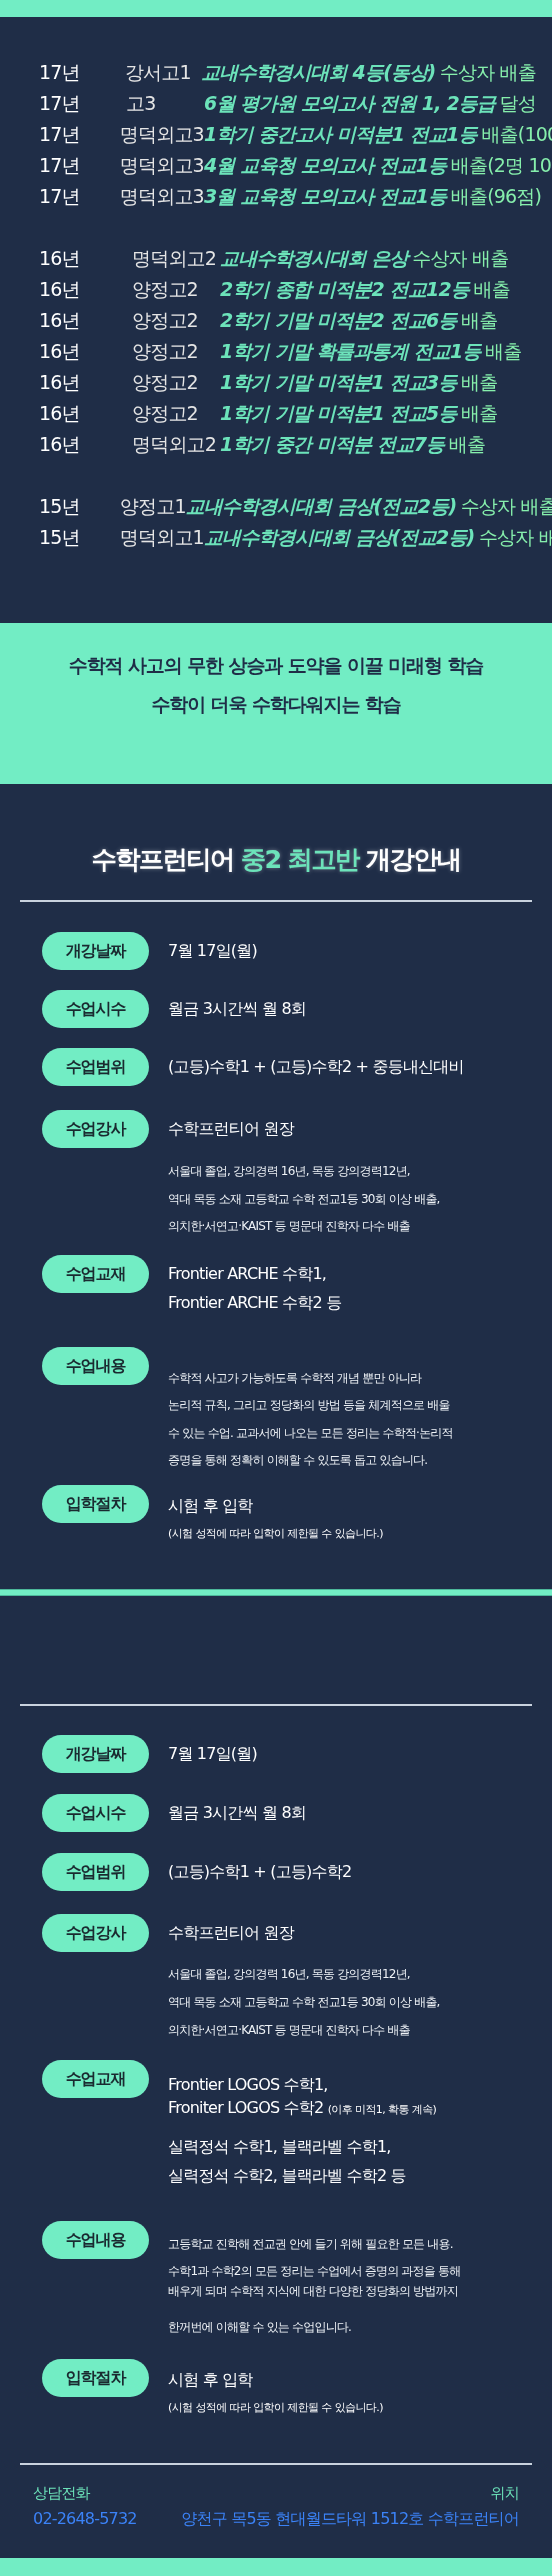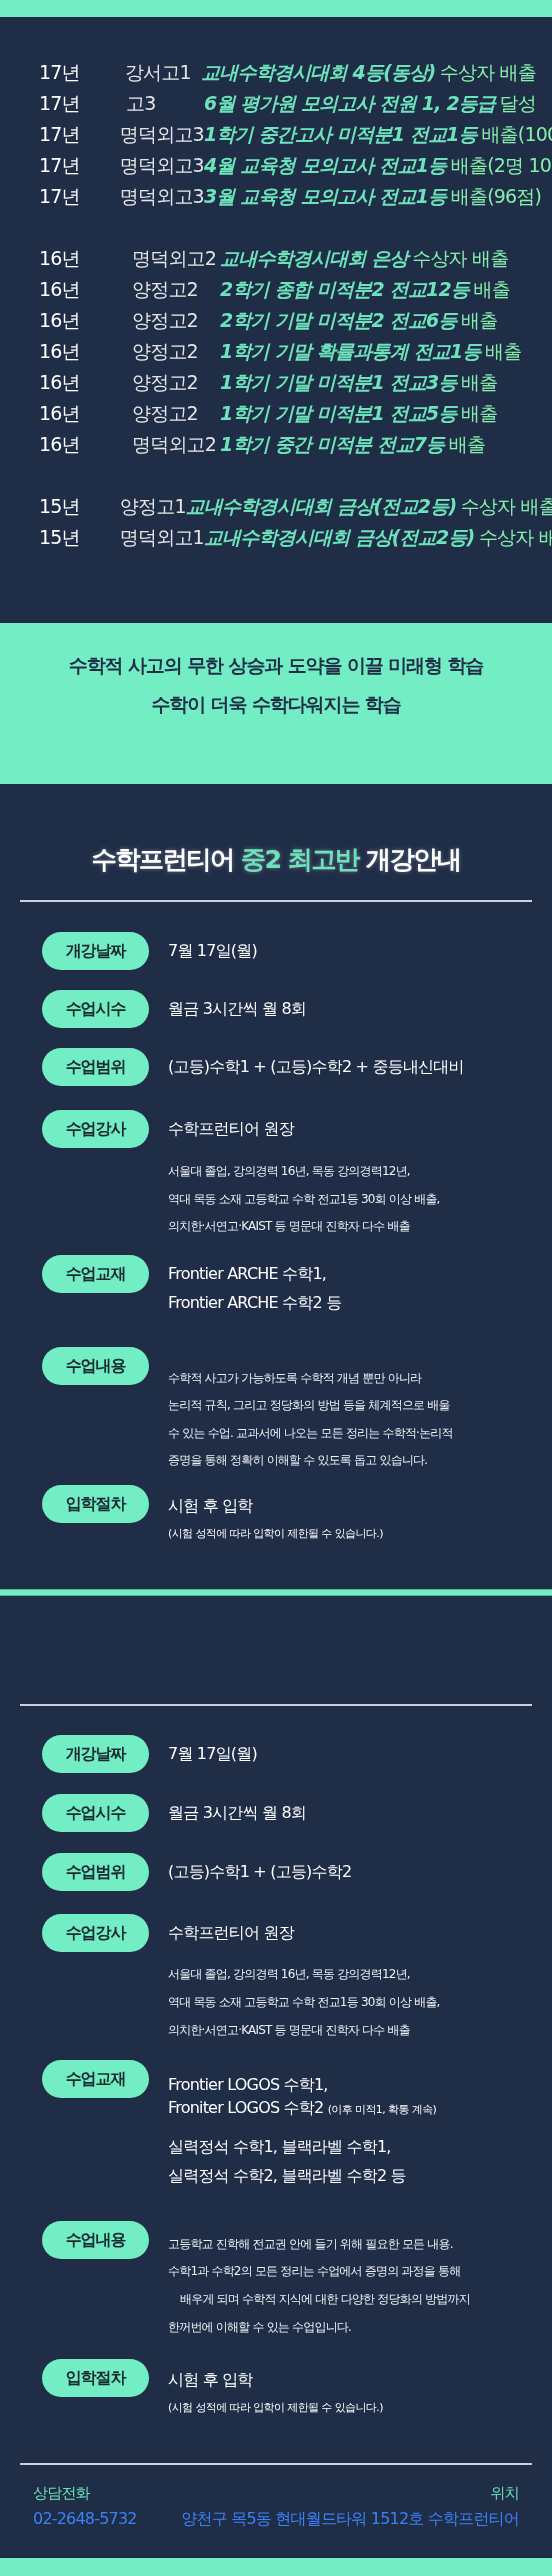--- a/index.html
+++ b/index.html
@@ -218,21 +218,21 @@
       <span>Froniter LOGOS 수학2</span>
       <span class="val-note">(이후 미적1, 확통 계속)</span>
     </div>
     <div class="val val-main" style="top:73px;">실력정석 수학1, 블랙라벨 수학1,</div>
     <div class="val val-main" style="top:102px;">실력정석 수학2, 블랙라벨 수학2 등</div>
   </div>
   <div class="item" style="top:2221px;">
     <div class="pill">수업내용</div>
     <div class="val val-small" style="top:8.8px;">고등학교 진학해 전교권 안에 들기 위해 필요한 모든 내용.</div>
     <div class="val val-small" style="top:36px;">수학1과 수학2의 모든 정리는 수업에서 증명의 과정을 통해</div>
-    <div class="val val-small" style="top:64px;margin-left:12px;">배우게 되며 수학적 지식에 대한 다양한 정당화의 방법까지</div>
+    <div class="val val-small" style="top:56px;">배우게 되며 수학적 지식에 대한 다양한 정당화의 방법까지</div>
     <div class="val val-small" style="top:92px;">한꺼번에 이해할 수 있는 수업입니다.</div>
   </div>
   <div class="item" style="top:2359px;">
     <div class="pill">입학절차</div>
     <div class="val val-main" style="top:6.6px;">시험 후 입학</div>
     <div class="val val-note" style="top:41px;">(시험 성적에 따라 입학이 제한될 수 있습니다.)</div>
   </div>
 
   <div class="hr" style="top:2463px;"></div>
 

